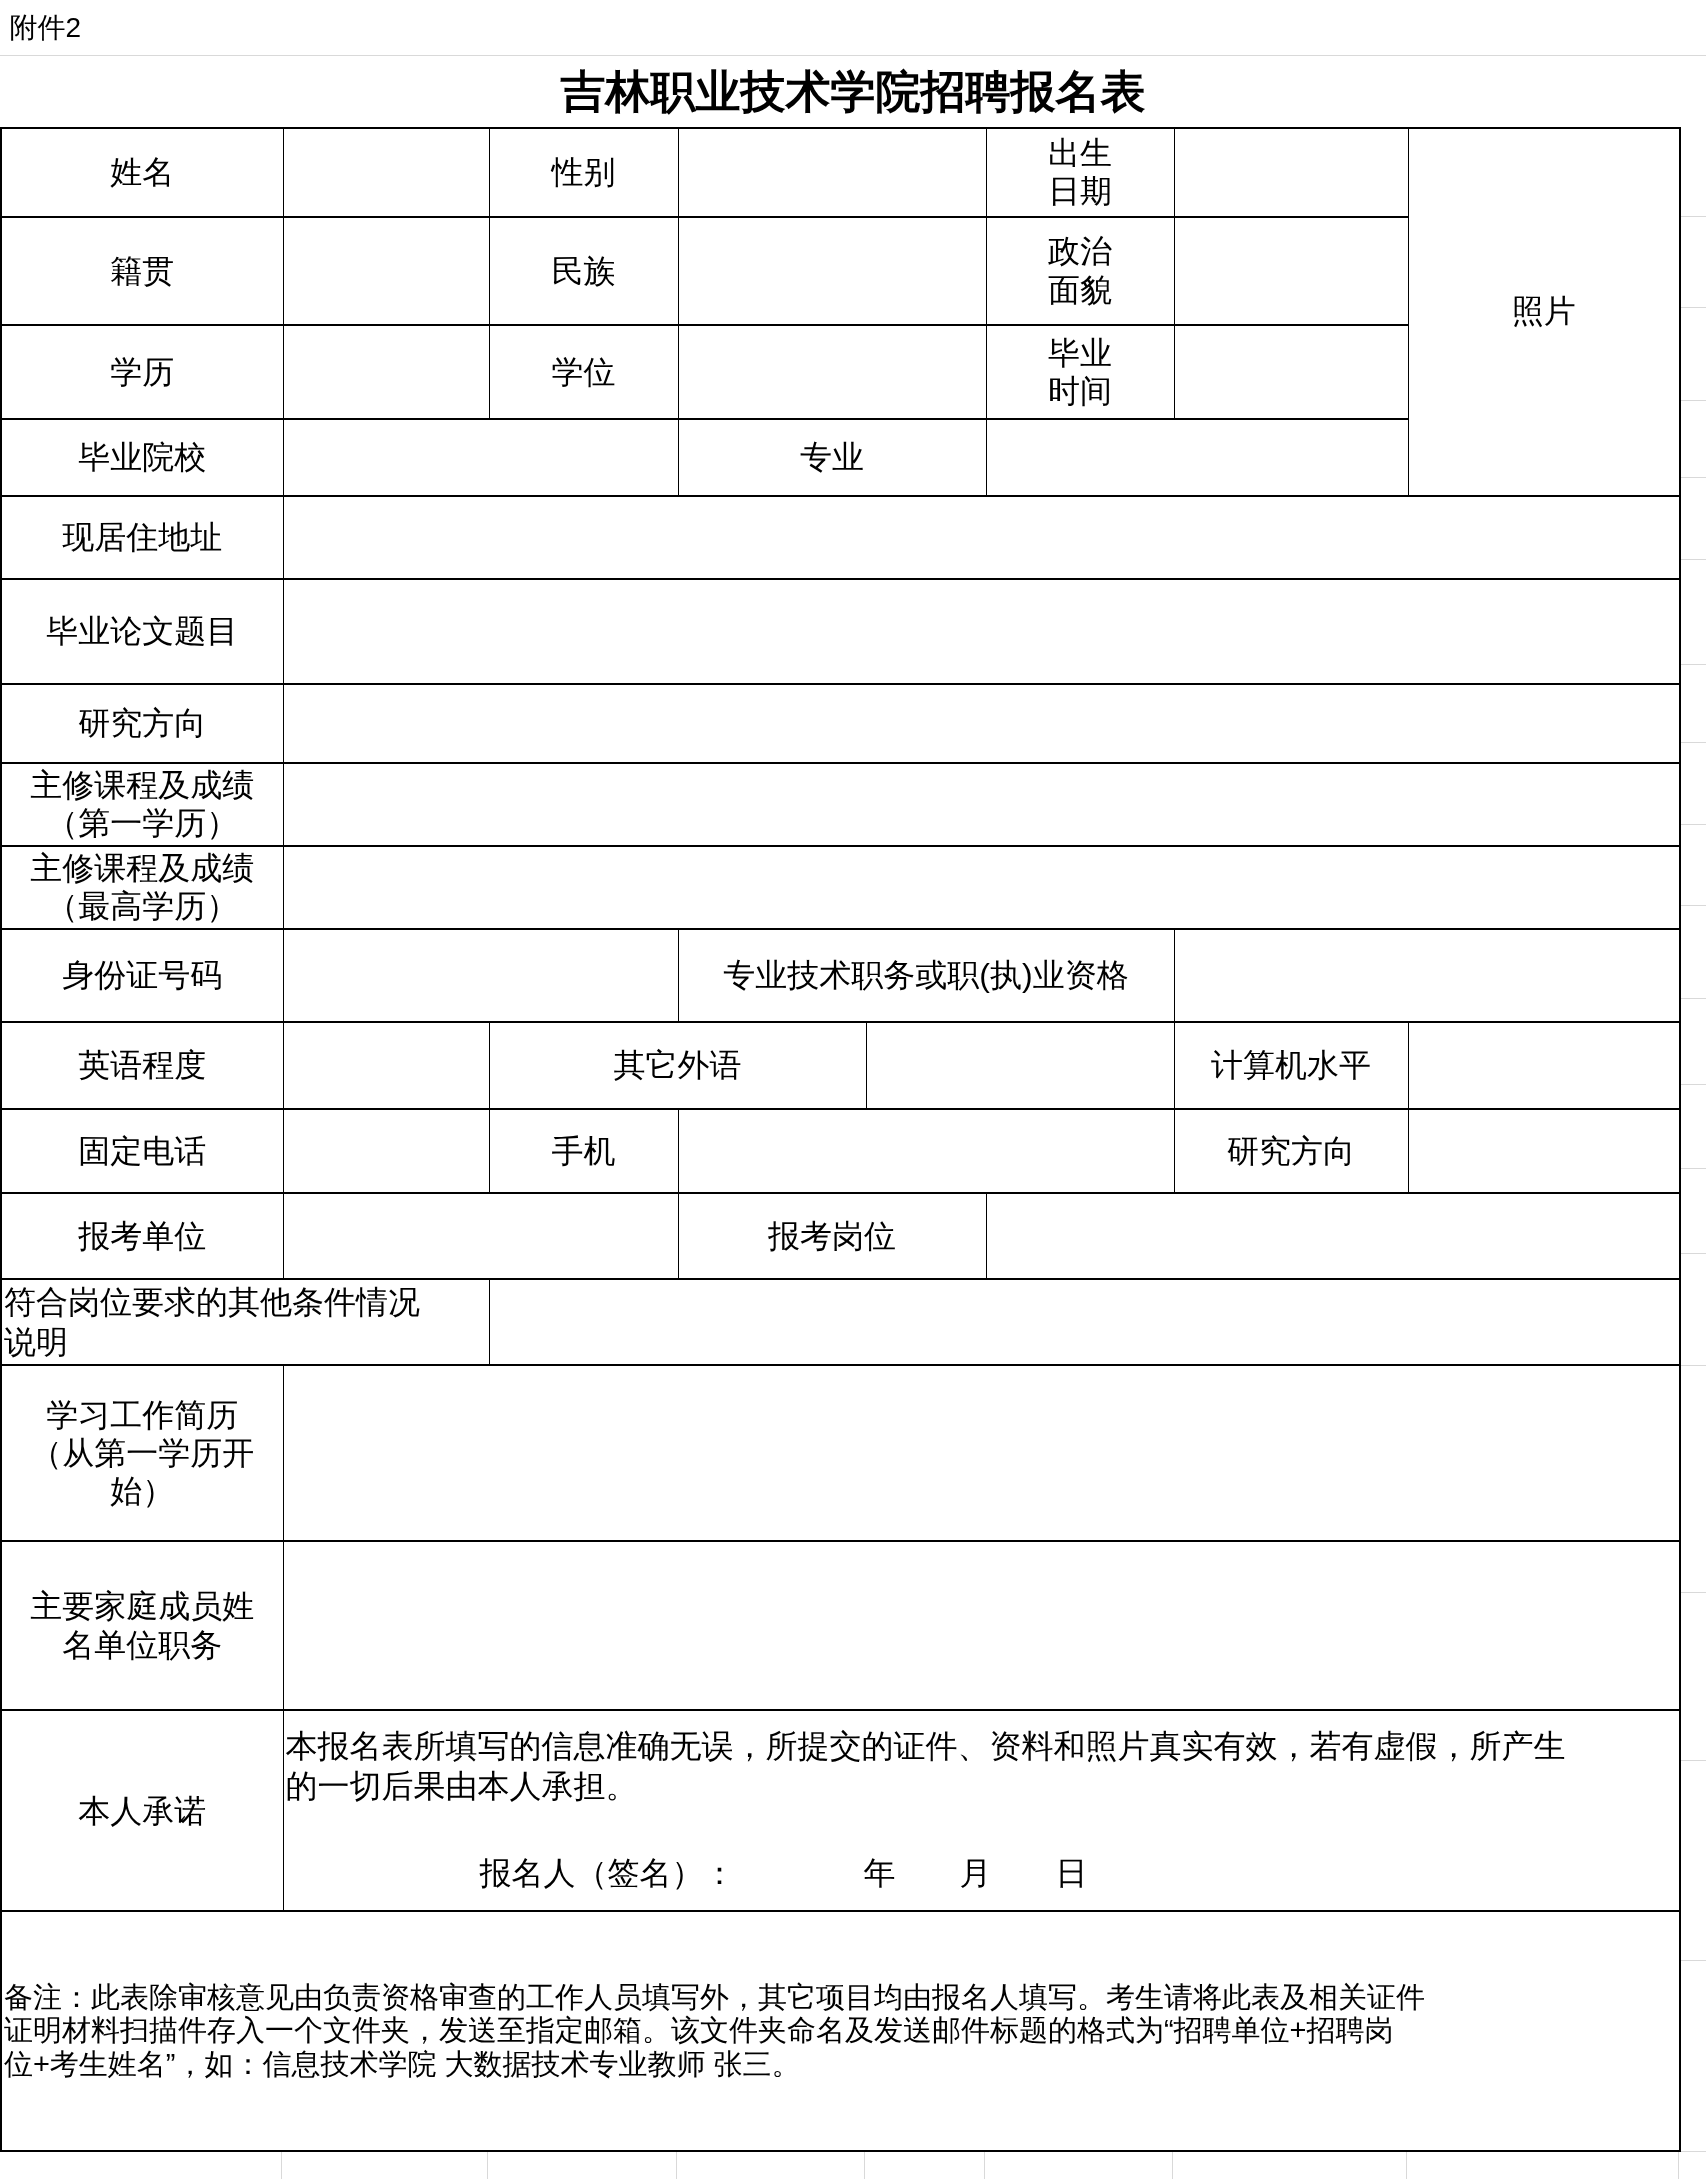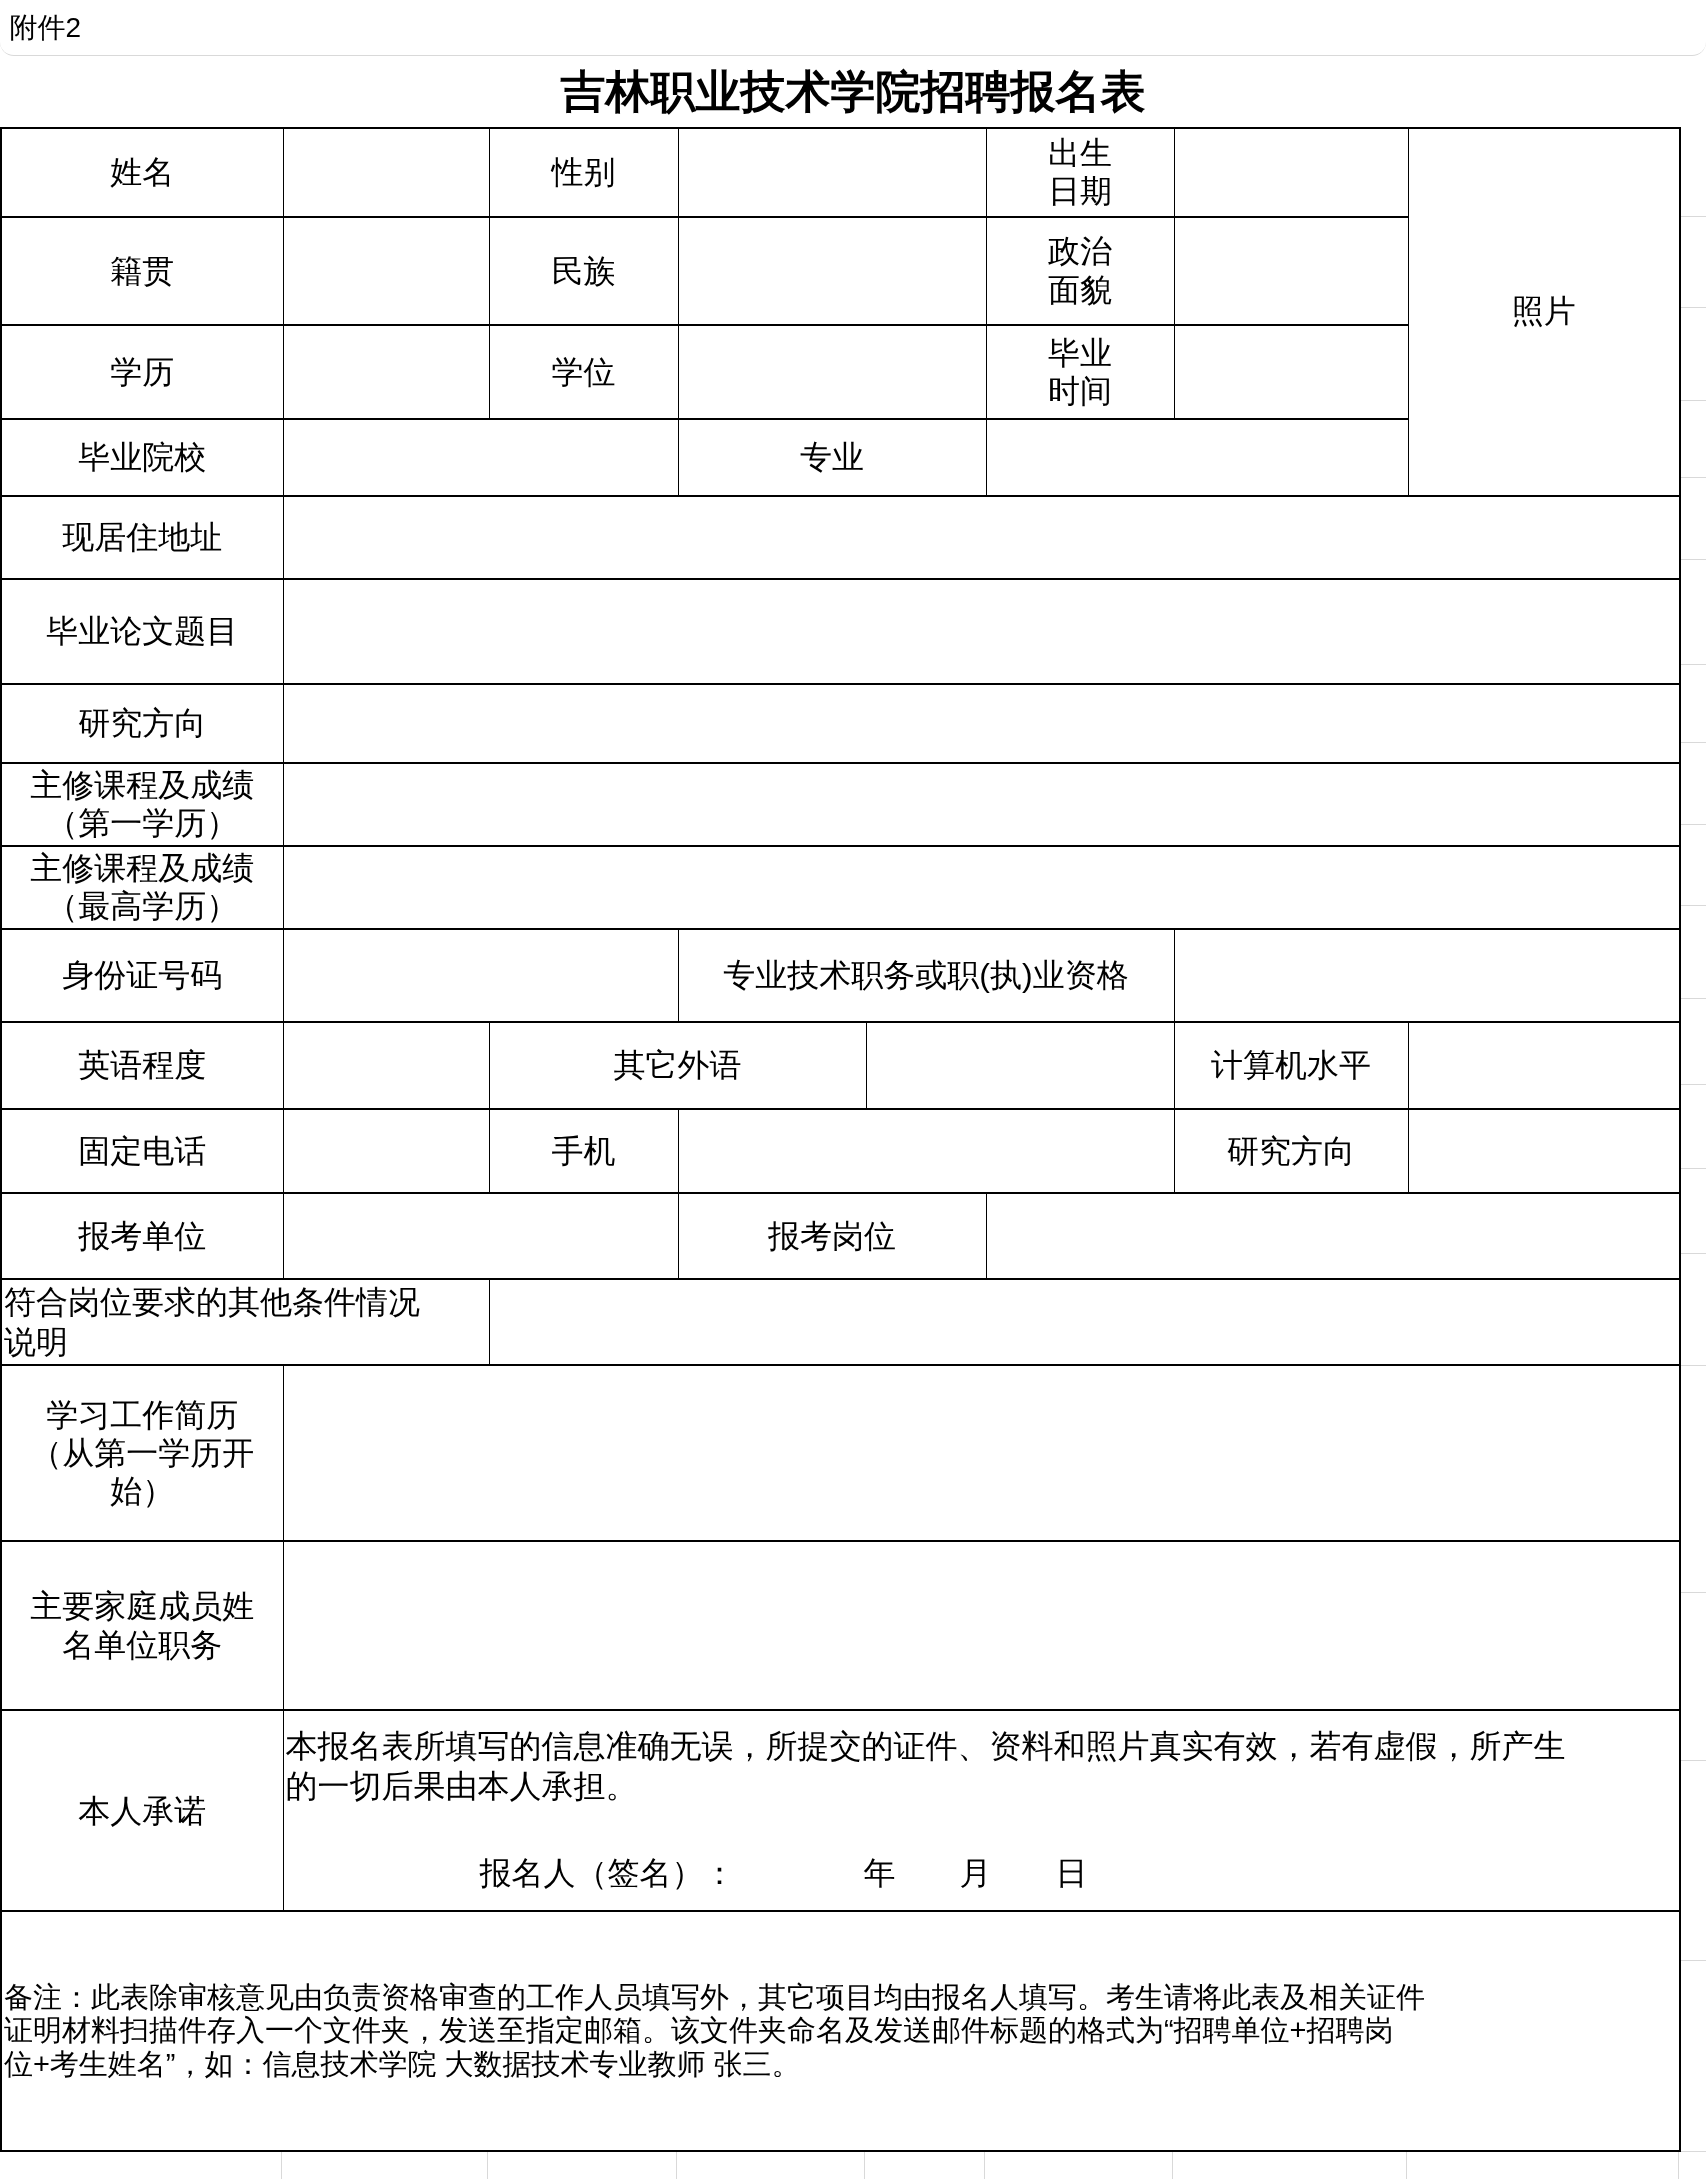--- a/index.html
+++ b/index.html
@@ -9,21 +9,20 @@
     background: #ffffff; color: #000000;
     font-family: "Liberation Sans", sans-serif;
     overflow: hidden;
   }
   .attachment-band {
     height: 56px; width: 1706px;
     display: flex; align-items: center;
     padding-left: 9.4px;
     font-size: 28px;
     border-bottom: 1.9px solid #d9d9d9;
-    border-radius: 14px;
   }
   .title-band {
     height: 71px; width: 1706px;
     display: flex; align-items: center; justify-content: center;
     font-size: 45px; font-weight: bold;
   }
   .table-zone { display: flex; width: 1706px; }
   table.form {
     width: 1680px;
     border-collapse: collapse;

